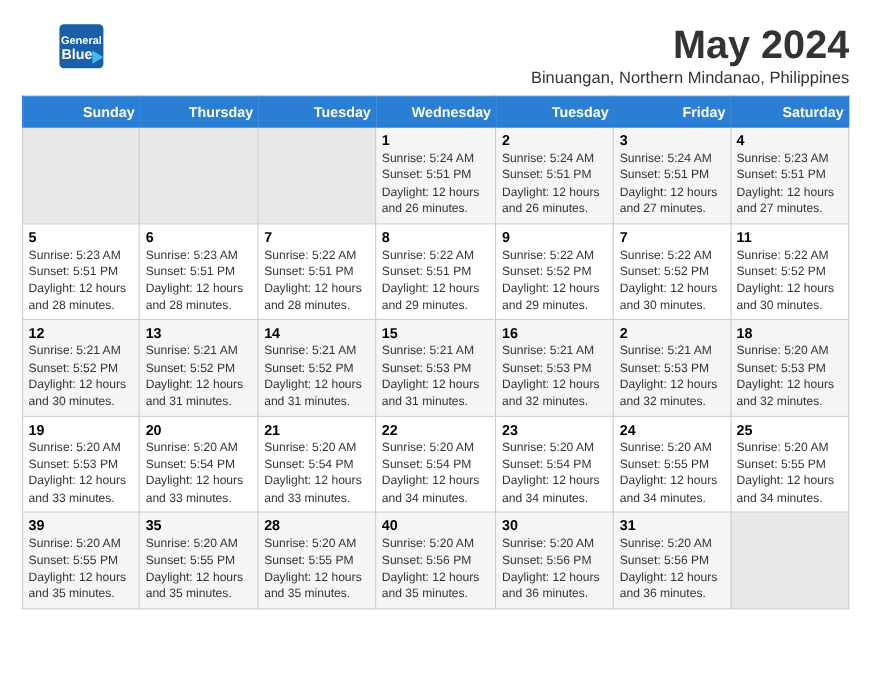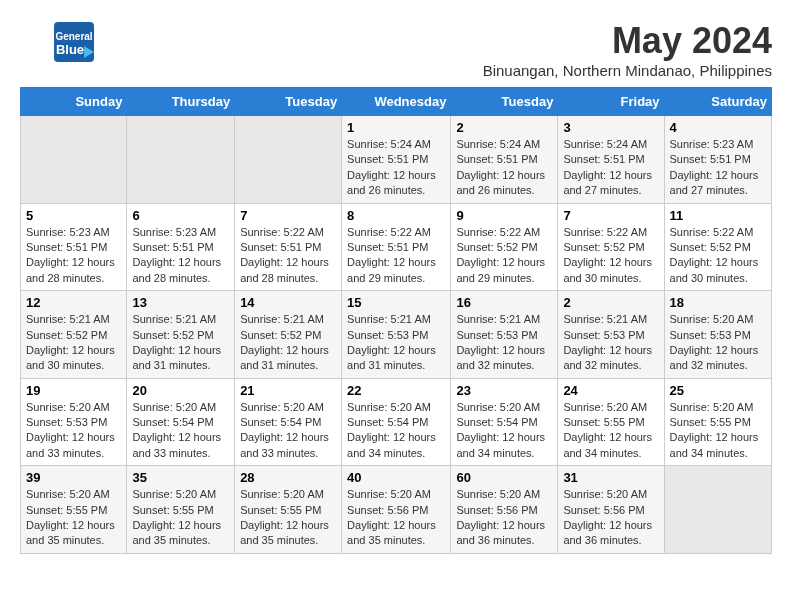--- a/index.html
+++ b/index.html
@@ -316,21 +316,21 @@
 and 35 minutes.</div>
         </td>
         <td>
           <span class="day-num">40</span>
           <div class="day-info" style="white-space: pre-line;">Sunrise: 5:20 AM
 Sunset: 5:56 PM
 Daylight: 12 hours
 and 35 minutes.</div>
         </td>
         <td>
-          <span class="day-num">60</span>
+          <span class="day-num">30</span>
           <div class="day-info" style="white-space: pre-line;">Sunrise: 5:20 AM
 Sunset: 5:56 PM
 Daylight: 12 hours
 and 36 minutes.</div>
         </td>
         <td>
           <span class="day-num">31</span>
           <div class="day-info" style="white-space: pre-line;">Sunrise: 5:20 AM
 Sunset: 5:56 PM
 Daylight: 12 hours

